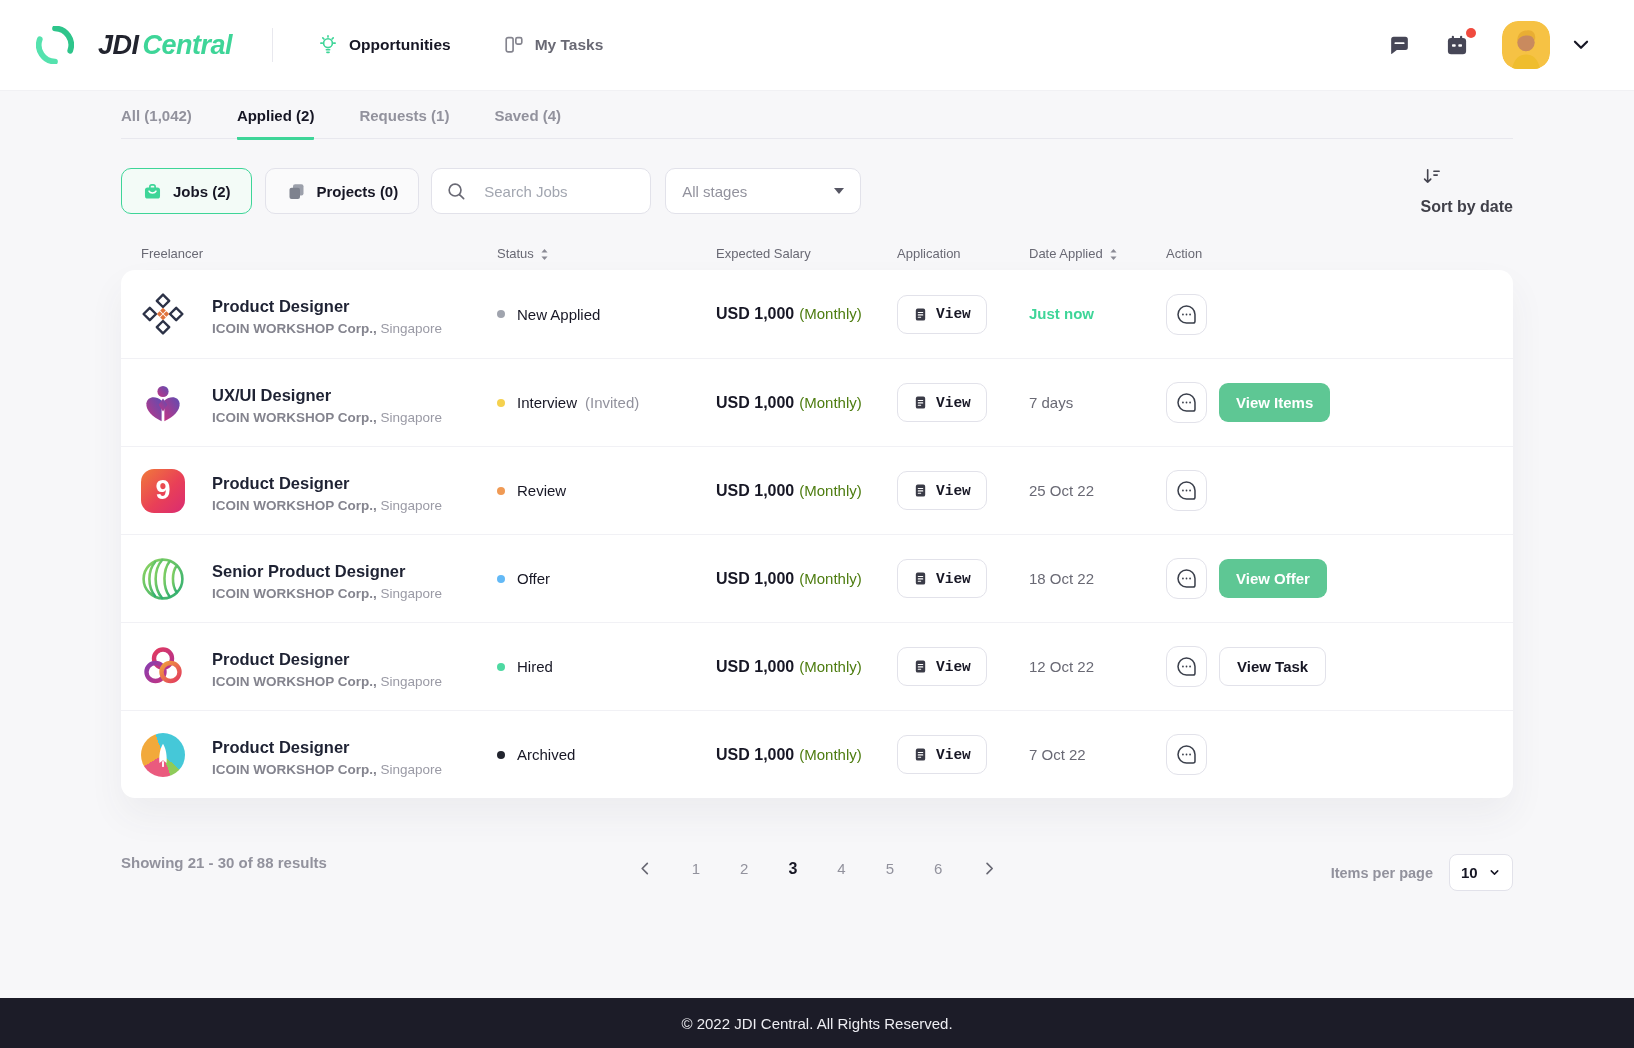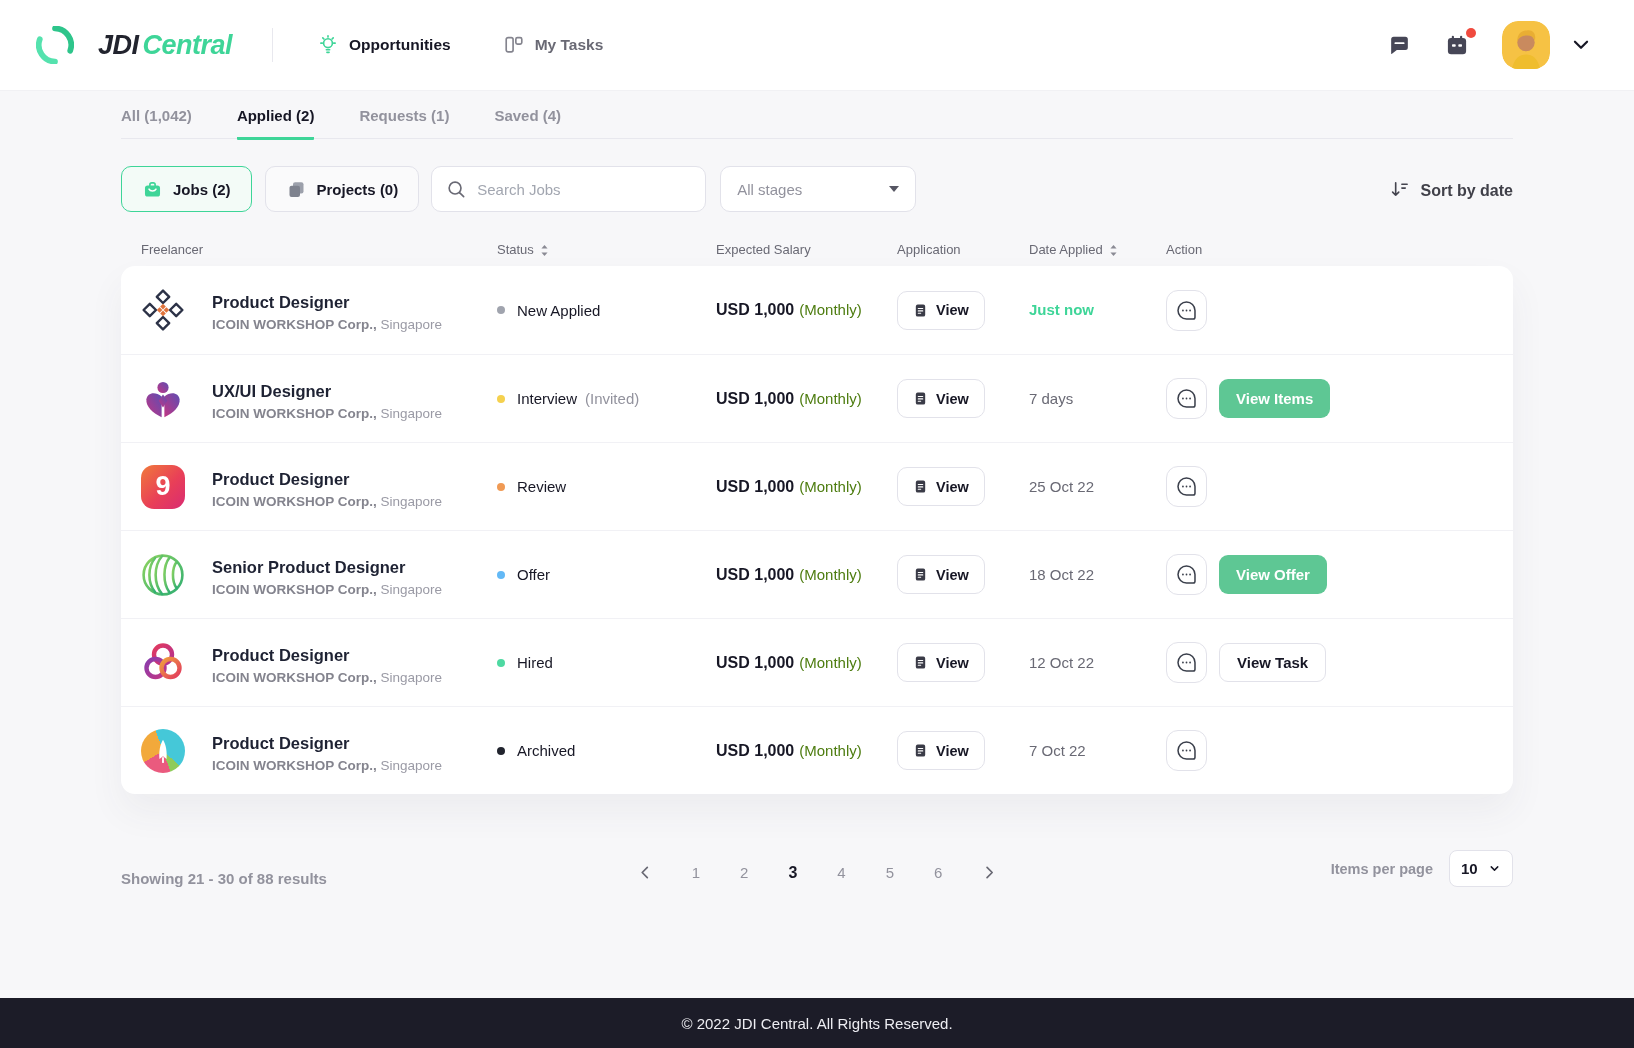--- a/index.html
+++ b/index.html
@@ -33,26 +33,26 @@
   h1.page-title { margin-top:33px; font-size:31px; line-height:37px; font-weight:800; letter-spacing:-0.3px; }
   h1.page-title .accent { color:#3ED598; }
   h1.page-title .rest { color:#1E2233; }
   .tabs { margin-top:16px; display:flex; gap:45px; border-bottom:1px solid #E8E8EE; }
   .tab { font-size:15px; font-weight:600; color:#92929D; padding-bottom:13px; cursor:pointer; border-bottom:3px solid transparent; margin-bottom:-2px; }
   .tab.active { color:#171725; font-weight:700; border-bottom-color:#3ED598; border-radius:1px; }
   
   .filter-row { margin-top:27px; display:flex; align-items:center; }
   .pill-btn { height:46px; display:flex; align-items:center; gap:10px; padding:0 20px; border-radius:10px; font-size:15px; font-weight:700; color:#171725; cursor:pointer; background:#FAFAFB; border:1px solid #E2E2EA; font-family:inherit; }
   .pill-btn.jobs { background:#F3FBF7; border:1.5px solid #3ED598; margin-right:13px; }
-  .search-box { margin-left:12px; width:275px; height:46px; background:#fff; border:1px solid #E2E2EA; border-radius:10px; display:flex; align-items:center; padding:0 14px; gap:10px; }
+  .search-box { margin-left:12px; width:220px; height:46px; background:#fff; border:1px solid #E2E2EA; border-radius:10px; display:flex; align-items:center; padding:0 14px; gap:17px; }
   .search-box input { border:none; outline:none; flex:1; font-size:15px; font-family:inherit; color:#171725; background:transparent; }
   .search-box input::placeholder { color:#A2A6B0; }
   .stage-select { margin-left:14px; width:196px; height:46px; background:#fff; border:1px solid #E2E2EA; border-radius:10px; display:flex; align-items:center; justify-content:space-between; padding:0 16px; font-size:15px; color:#92929D; cursor:pointer; }
   .caret-down { width:0; height:0; border-left:5px solid transparent; border-right:5px solid transparent; border-top:6px solid #565663; }
-  .sort-wrap { margin-left:auto; display:flex; align-items:flex-end; gap:11px; cursor:pointer; }
+  .sort-wrap { margin-left:auto; display:flex; align-items:flex-start; gap:11px; cursor:pointer;flex-direction:column; }
   .sort-wrap .lbl { font-size:16px; font-weight:600; color:#404049; }
   
   .thead { margin-top:21px; display:flex; align-items:center; height:33px; padding-left:20px; }
   .th { font-size:13px; color:#696974; display:flex; align-items:flex-end; gap:6px; }
   .col-f   { flex:0 0 356px; }
   .col-st  { flex:0 0 219px; }
   .col-sal { flex:0 0 181px; }
   .col-app { flex:0 0 132px; }
   .col-date{ flex:0 0 137px; }
   .col-act { flex:1; }
@@ -64,21 +64,21 @@
   .job-title { font-size:16.5px; font-weight:700; color:#1E2233; }
   .company-line { margin-top:5px; font-size:13.5px; }
   .company-line .co { color:#84848E; font-weight:700; }
   .company-line .loc { color:#9A9AA5; font-weight:400; }
   .status-cell { display:flex; align-items:center; gap:12px; }
   .dot { width:8px; height:8px; border-radius:50%; flex-shrink:0; }
   .status-lbl { font-size:15px; color:#171725; font-weight:500; }
   .status-note { font-size:15px; color:#92929D; margin-left:-4px; }
   .sal-amt { font-size:16px; font-weight:700; color:#171725; }
   .sal-per { font-size:15px; color:#4d7c0f; margin-left:5px; }
-  .view-btn { display:flex; align-items:center; gap:8px; height:39px; padding:0 15px; background:#fff; border:1px solid #E2E2EA; border-radius:10px; font-size:14.5px; font-weight:700; color:#171725; cursor:pointer; font-family:Liberation Sans, sans-serif; }
+  .view-btn { display:flex; align-items:center; gap:8px; height:39px; padding:0 15px; background:#fff; border:1px solid #E2E2EA; border-radius:10px; font-size:14.5px; font-weight:700; color:#171725; cursor:pointer; font-family:Liberation Mono, monospace; }
   .date-lbl { font-size:15px; color:#696974; }
   .date-lbl.green { color:#3ED598; font-weight:600; }
   .action-cell { display:flex; align-items:center; gap:12px; }
   .chat-sq { width:41px; height:41px; background:#fff; border:1px solid #E2E2EA; border-radius:12px; display:flex; align-items:center; justify-content:center; cursor:pointer; }
   .act-btn { height:39px; padding:0 17px; border-radius:9px; font-size:15px; font-weight:600; cursor:pointer; font-family:inherit; }
   .act-btn.filled { background:#5EC794; border:none; color:#fff; }
   .act-btn.outline { background:#fff; border:1px solid #E2E2EA; color:#171725; font-weight:700; }
   
   .logo-nine { width:44px; height:44px; border-radius:13px; background:linear-gradient(135deg,#F07A3A 0%,#E94057 55%,#D92B72 100%); display:flex; align-items:center; justify-content:center; color:#fff; font-size:27px; font-weight:800; }
   .logo-rocket { width:44px; height:44px; border-radius:50%; background:conic-gradient(from -20deg,#45C8D8 0 42%, #8FCB5A 42% 50%, #EA5A7E 50% 72%, #F2A93B 72% 100%); display:flex; align-items:center; justify-content:center; }
@@ -87,21 +87,21 @@
   .showing { font-size:15px; font-weight:600; color:#92929D; }
   .pages { position:absolute; left:50%; transform:translateX(-50%); display:flex; align-items:center; gap:24px; }
   .pnum { font-size:15px; color:#92929D; cursor:pointer; padding:4px 8px; }
   .pnum.active { color:#171725; font-weight:800; font-size:16px; }
   .pager-right { margin-left:auto; display:flex; align-items:center; gap:16px; }
   .ipp-lbl { font-size:14.5px; font-weight:600; color:#92929D; }
   .ipp-select { width:64px; height:37px; background:#fff; border:1px solid #E2E2EA; border-radius:8px; display:flex; align-items:center; justify-content:space-between; padding:0 11px; font-size:15px; font-weight:600; color:#171725; cursor:pointer; }
   
   .footer { height:50px; background:#1C1C28; display:flex; align-items:center; justify-content:center; flex-shrink:0; margin-top:auto; }
   .footer .txt { color:#EDEDF2; font-size:15px; }
-  .rel { position:relative; width:100%; display:flex; align-items:flex-end; }
+  .rel { position:relative; width:100%; display:flex; align-items:flex-start; }
 </style>
 </head>
 <body>
 
 <header class="topbar">
   <div class="brand">
     <span style="display:flex">
       <svg width="38" height="38" viewBox="0 0 40 40">
         <path d="M20 2.5 A17.5 17.5 0 0 1 36 26" fill="none" stroke="#2EC58B" stroke-width="6" stroke-linecap="round"></path>
         <path d="M20 37.5 A17.5 17.5 0 0 1 4 14" fill="none" stroke="#55E2AE" stroke-width="6" stroke-linecap="round"></path>

